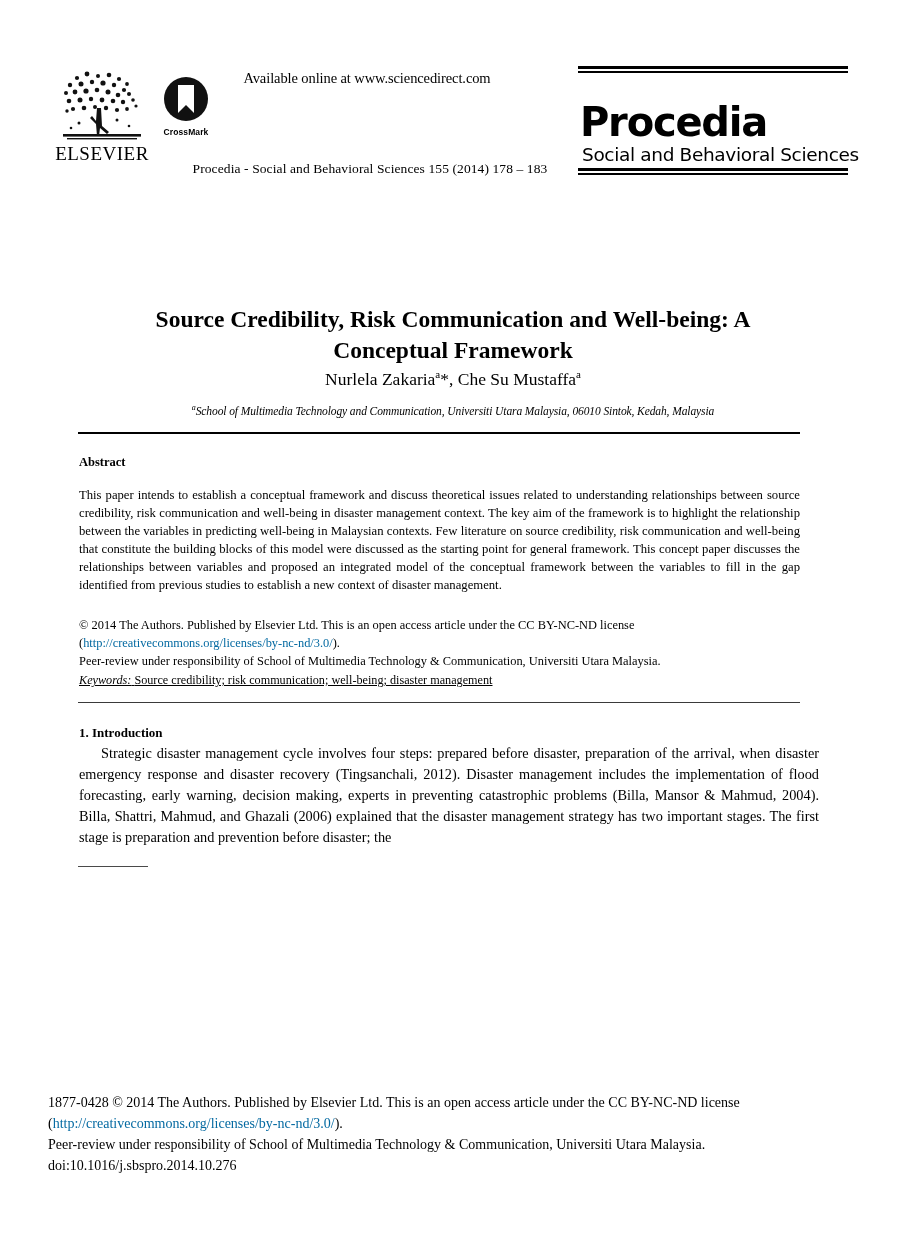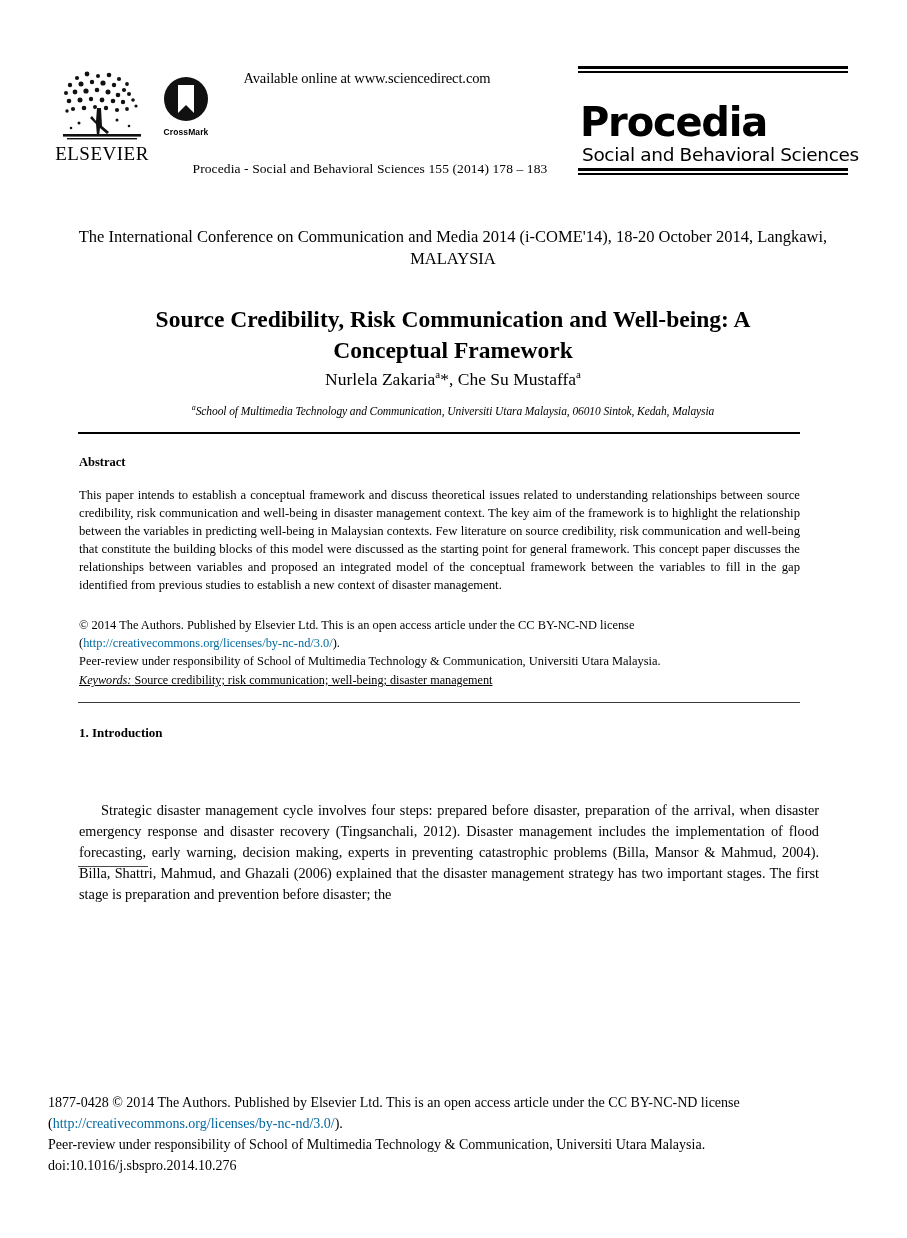--- a/index.html
+++ b/index.html
@@ -226,21 +226,21 @@
   .section-head {
     position: absolute;
     left: 79px;
     top: 725px;
     font-size: 13px;
     font-weight: bold;
   }
   .intro-body {
     position: absolute;
     left: 79px;
-    top: 800px;
+    top: 743px;
     width: 740px;
     font-size: 14.3px;
     line-height: 1.47;
     text-align: justify;
     text-indent: 22px;
   }
 
   
   .footnote-rule {
     position: absolute;
@@ -347,21 +347,20 @@
     <div class="procedia-logo">
       <div class="pl-rule-top"></div>
       <div class="pl-title">Procedia</div>
       <div class="pl-sub">Social and Behavioral Sciences</div>
       <div class="pl-rule-bottom"></div>
     </div>
   </div>
 
   <div class="journal-ref">Procedia - Social and Behavioral Sciences 155 (2014) 178 – 183</div>
 
-  <div class="conference">The International Conference on Communication and Media 2014 (i-COME'14), 18-20 October 2014, Langkawi, MALAYSIA</div>
   <h1 class="paper-title">Source Credibility, Risk Communication and Well-being: A Conceptual Framework</h1>
   <div class="authors">Nurlela Zakaria<sup>a</sup>*, Che Su Mustaffa<sup>a</sup></div>
   <div class="affiliation"><sup>a</sup>School of Multimedia Technology and Communication, Universiti Utara Malaysia, 06010 Sintok, Kedah, Malaysia</div>
 
   <div class="rule-thick rule-abstract-top"></div>
   <div class="rule-thick rule-abstract-bot"></div>
 
   <div class="abstract-head">Abstract</div>
   <div class="abstract-body">This paper intends to establish a conceptual framework and discuss theoretical issues related to understanding relationships between source credibility, risk communication and well-being in disaster management context.  The key aim of the framework is to highlight the relationship between the variables in predicting well-being in Malaysian contexts. Few literature on source credibility, risk communication and well-being that constitute the building blocks of this model were discussed as the starting point for general framework. This concept paper discusses the relationships between variables and proposed an integrated model of the conceptual framework between the variables to fill in the gap identified from previous studies to establish a new context of disaster management.</div>
 

